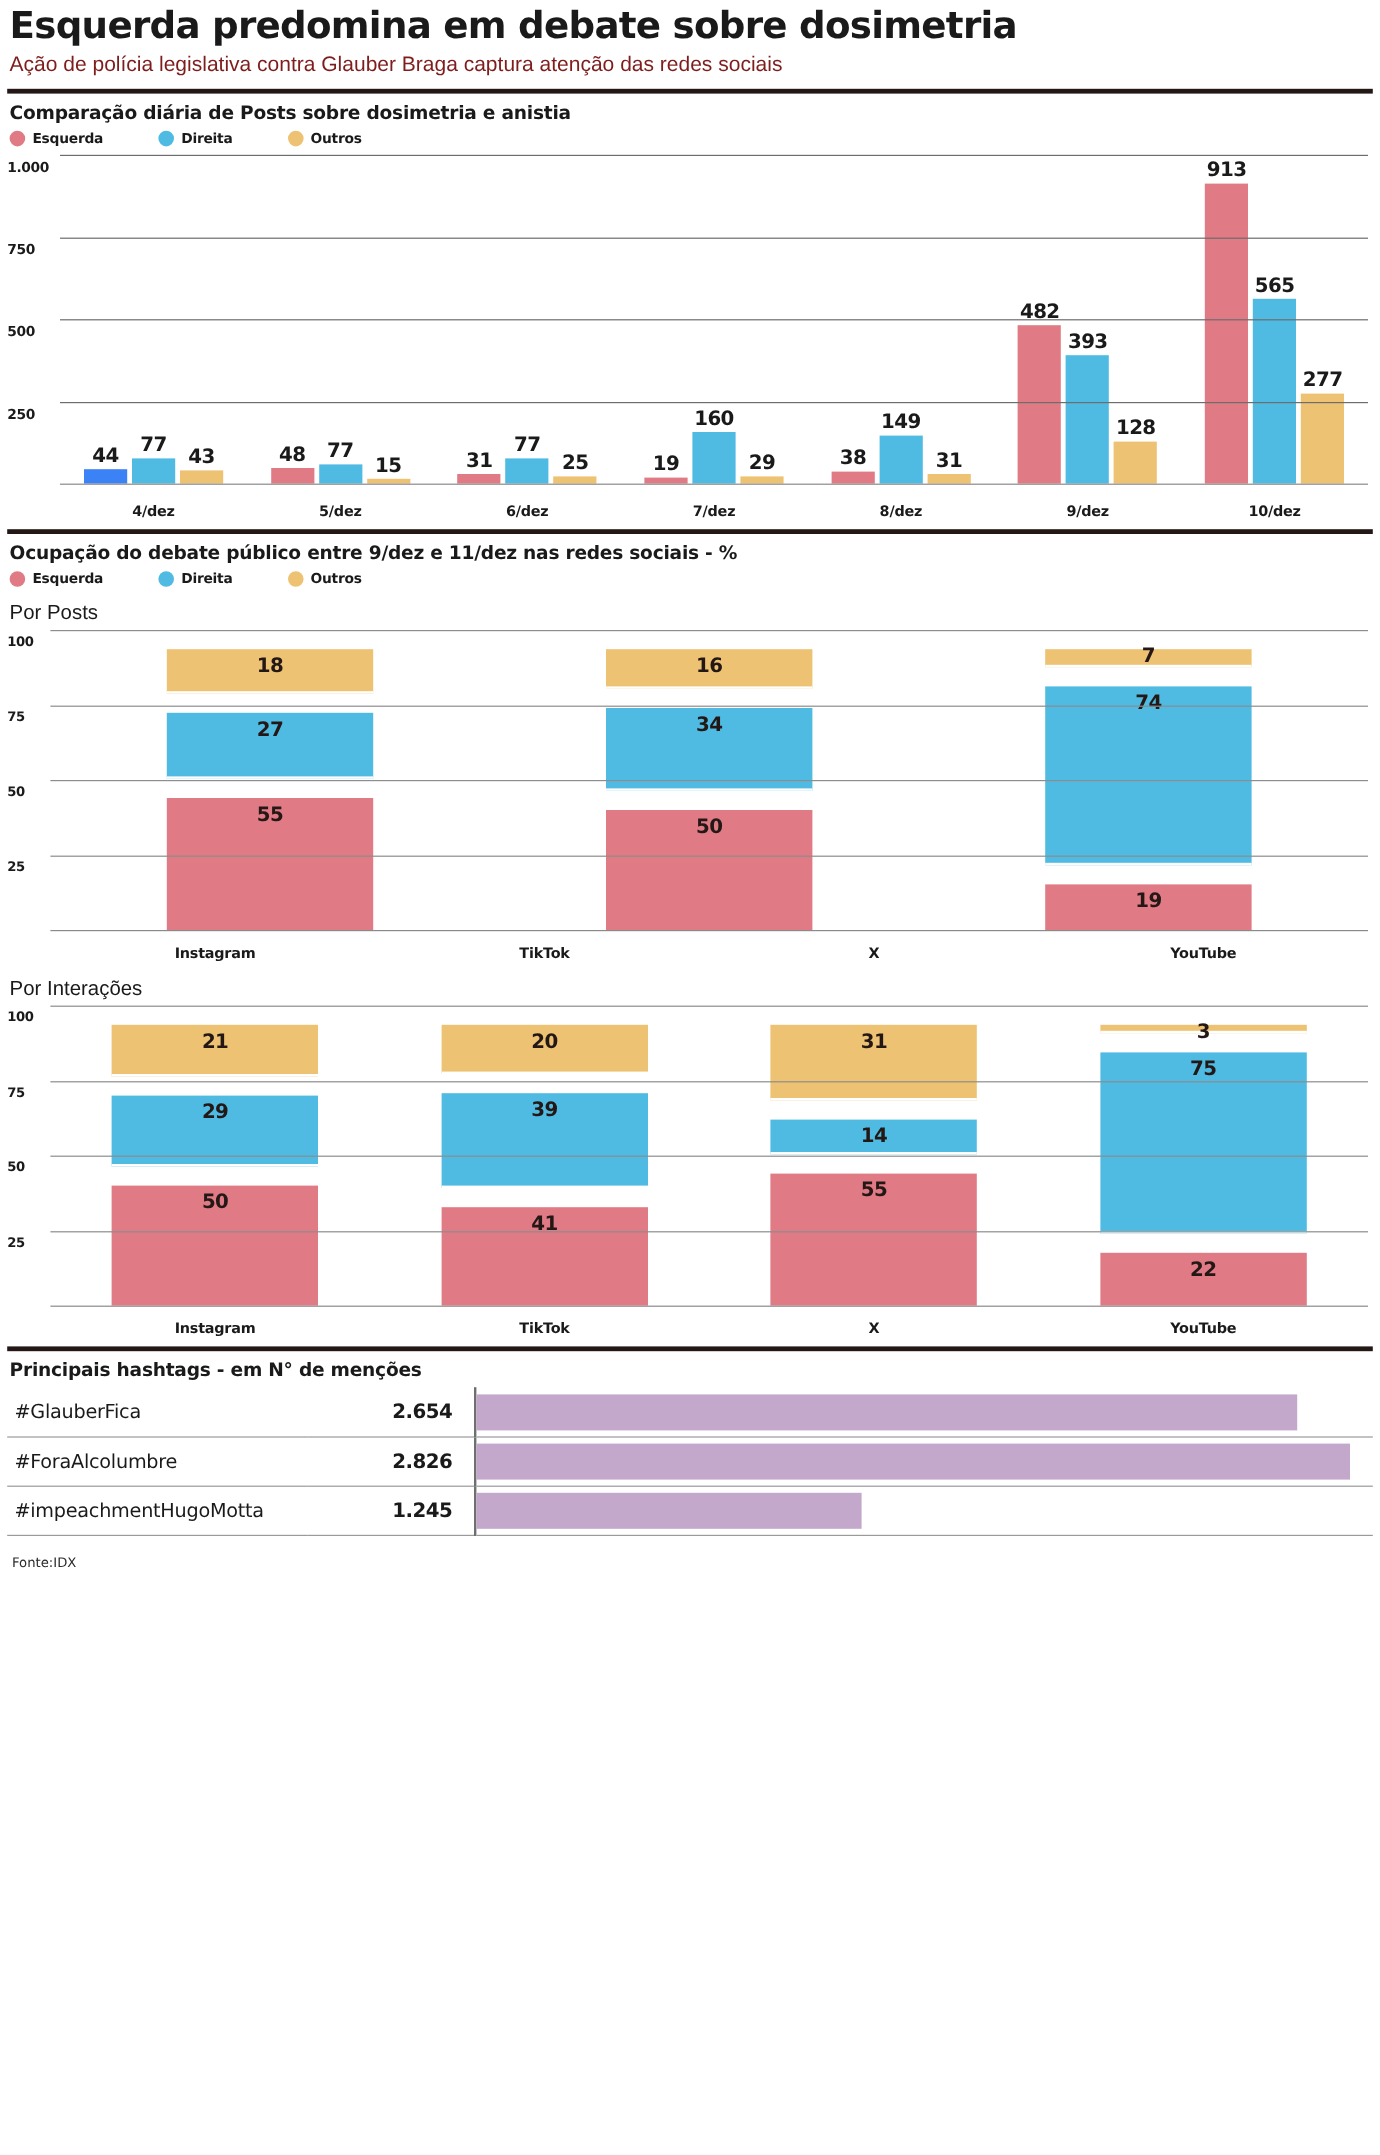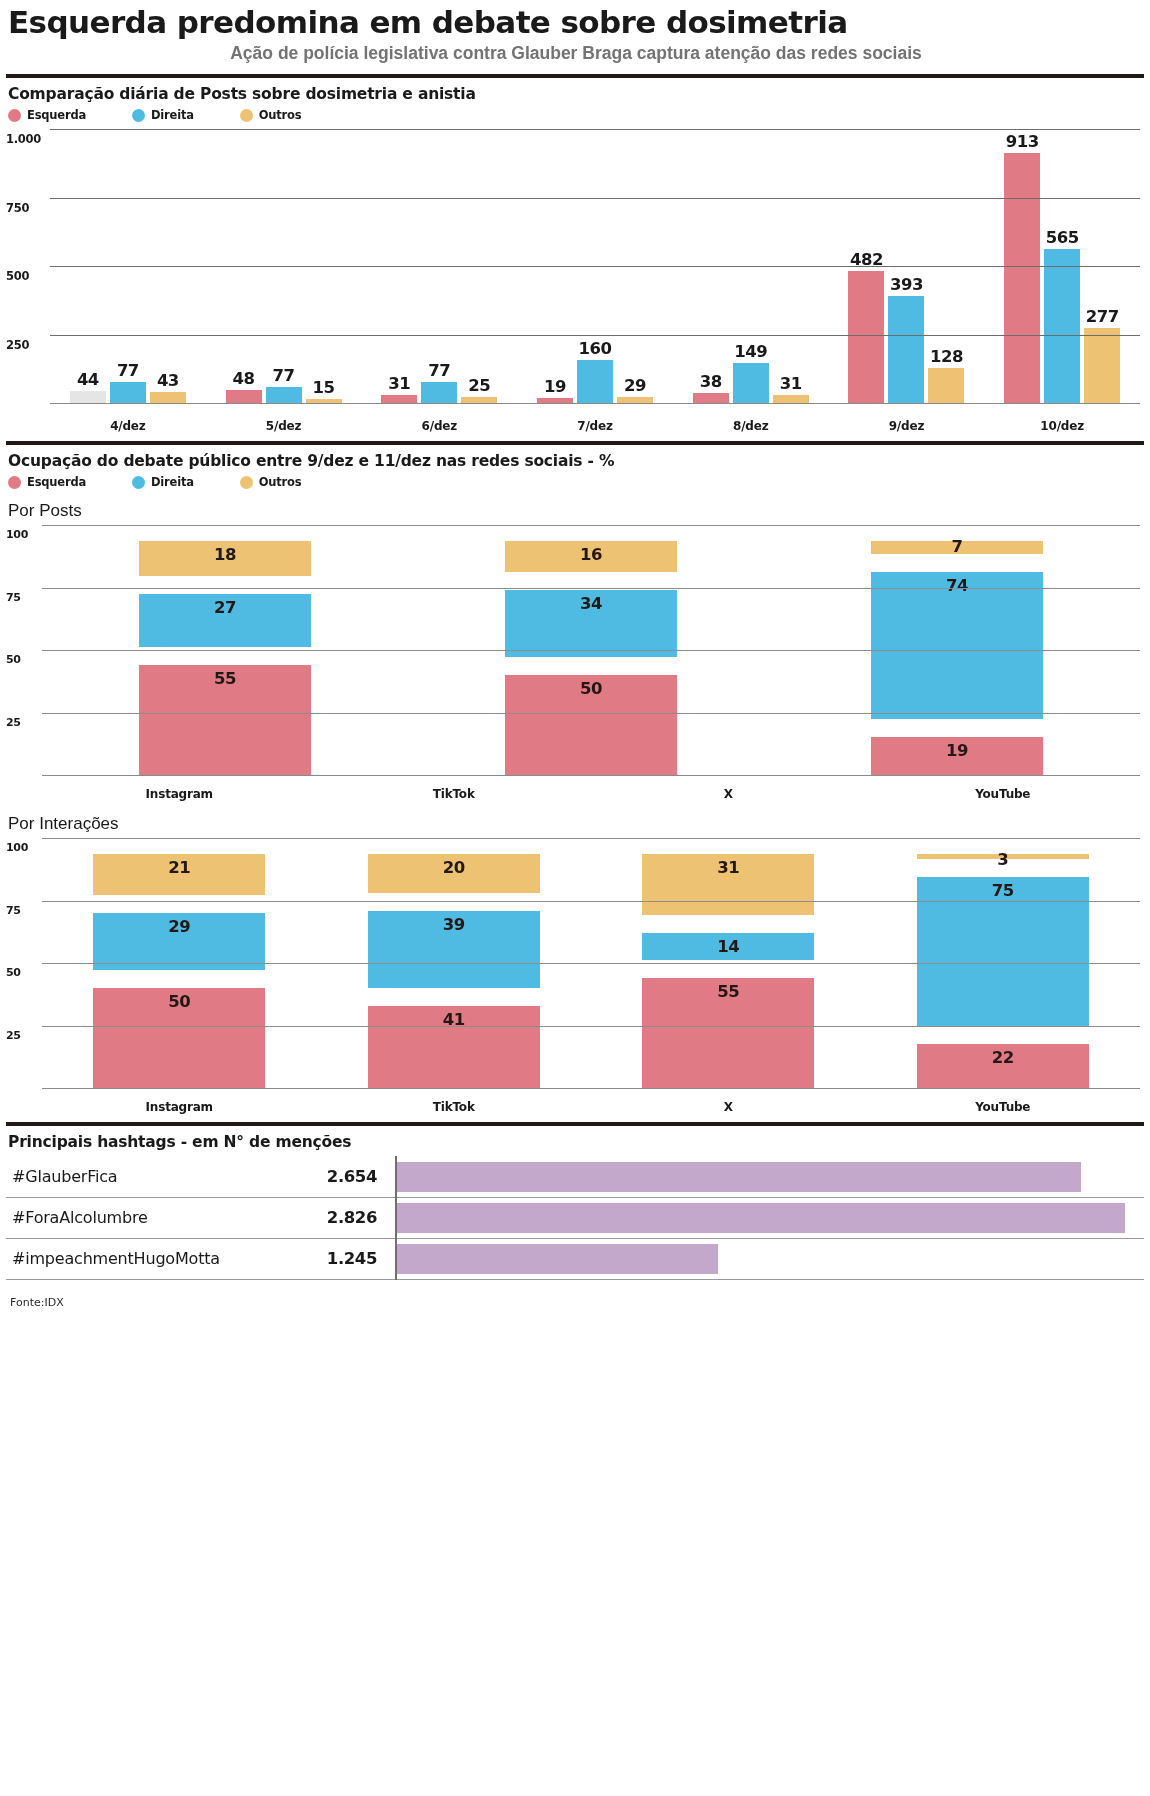--- a/index.html
+++ b/index.html
@@ -17,25 +17,24 @@
   .headline {
     font-family: "DejaVu Sans", sans-serif;
     font-size: 31px;
     font-weight: 900;
     letter-spacing: -0.6px;
     line-height: 1.08;
     padding: 6px 0 2px 2px;
   }
   .subhead {
     font-size: 17.5px;
-    font-weight: 700;
+    font-weight: 400;
     line-height: 1.2;
     padding: 2px 0 8px 2px;
-    color: #737373;
-    text-align: center;
+    color: #7f1d1d;
   }
   .rule-thick { height: 4px; background: #231815; margin: 2px 0 0 0; }
 
   
   .sec-title {
     font-family: "DejaVu Sans", sans-serif;
     font-size: 15.5px;
     font-weight: 900;
     letter-spacing: -0.2px;
     padding: 7px 0 3px 2px;
@@ -154,21 +153,21 @@
     <div class="leg-item">
       <span class="leg-dot" style="background:#eec273"></span>
       <span class="leg-label">Outros</span>
     </div>
   </div>
 
   <div class="c1-wrap">
     <div class="c1-plot" id="c1-plot">
       <div class="groups" id="c1-groups">
           <div class="group">
-            <div class="bar" style="height: 12.056px; background: #e5e5e5;">
+            <div class="bar" style="height: 12.056px; background: #3b82f6;">
               <span class="vlabel">44</span>
             </div>
             <div class="bar" style="height: 21.098px; background: rgb(79, 187, 227);">
               <span class="vlabel">77</span>
             </div>
             <div class="bar" style="height: 11.782px; background: rgb(238, 194, 115);">
               <span class="vlabel">43</span>
             </div>
           </div>
           <div class="group">

